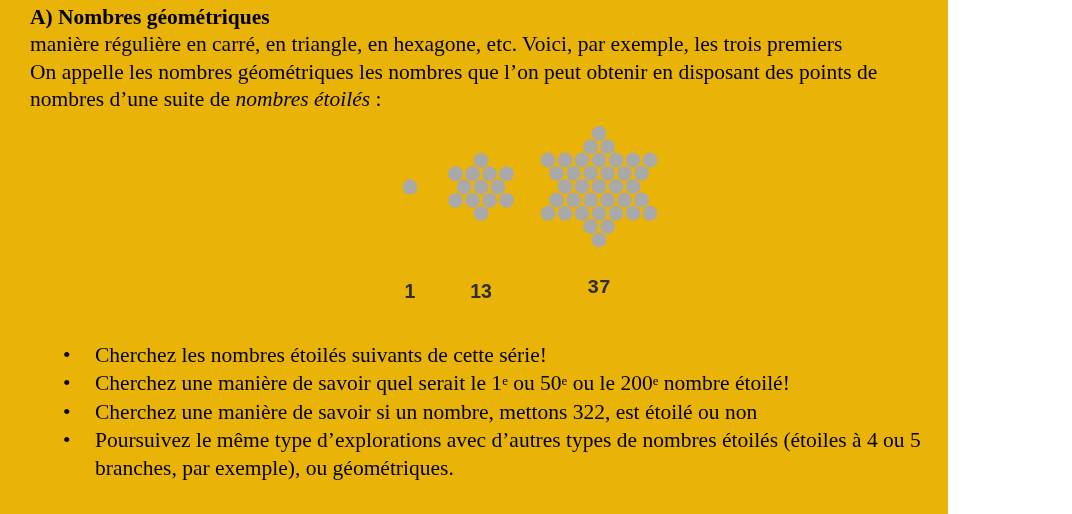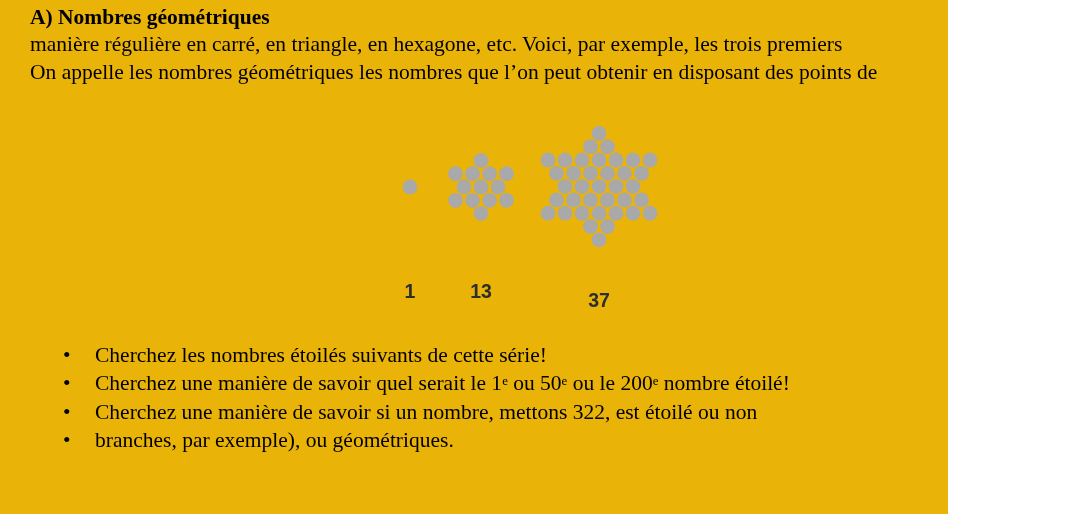--- a/index.html
+++ b/index.html
@@ -56,20 +56,21 @@
 </style>
 </head>
 <body>
 
 <div class="page">
   <div class="textblock">
     <div class="doc-title">A) Nombres géométriques</div>
     <div id="para">
         <div class="para-line"><span>manière régulière en carré, en triangle, en hexagone, etc. Voici, par exemple, les trois premiers</span></div>
         <div class="para-line"><span>On appelle les nombres géométriques les nombres que l’on peut obtenir en disposant des points de</span></div>
+        <div class="para-line"><span>nombres d’une suite de </span><i>nombres étoilés</i><span> :</span></div>
       </div>
   </div>
 
   <div class="figure" id="figure">
       <svg width="17" height="17" class="star-svg" style="left: 410px; top: 186.5px;">
         <circle cx="8.50" cy="8.40" r="7.4" fill="#a9a9a9"></circle>
       </svg>
       <div class="star-label" style="left: 410px; top: 281px; color: rgb(46, 46, 46);">1</div>
       <svg width="68" height="70" class="star-svg" style="left: 481px; top: 186.5px;">
         <circle cx="34.00" cy="8.40" r="7.4" fill="#a9a9a9"></circle>
@@ -119,34 +120,35 @@
         <circle cx="25.50" cy="88.20" r="7.4" fill="#a9a9a9"></circle>
         <circle cx="42.50" cy="88.20" r="7.4" fill="#a9a9a9"></circle>
         <circle cx="59.50" cy="88.20" r="7.4" fill="#a9a9a9"></circle>
         <circle cx="76.50" cy="88.20" r="7.4" fill="#a9a9a9"></circle>
         <circle cx="93.50" cy="88.20" r="7.4" fill="#a9a9a9"></circle>
         <circle cx="110.50" cy="88.20" r="7.4" fill="#a9a9a9"></circle>
         <circle cx="51.00" cy="101.50" r="7.4" fill="#a9a9a9"></circle>
         <circle cx="68.00" cy="101.50" r="7.4" fill="#a9a9a9"></circle>
         <circle cx="59.50" cy="114.80" r="7.4" fill="#a9a9a9"></circle>
       </svg>
-      <div class="star-label" style="left: 599px; top: 290px; color: rgb(46, 46, 46);">37</div>
+      <div class="star-label" style="left: 599px; top: 278px; color: rgb(46, 46, 46); font-family: Liberation Mono, monospace;">37</div>
     </div>
 
   <ul class="bullets" id="bullets">
       <li>
         <span class="marker">•</span>
         <div><span>Cherchez les nombres étoilés suivants de cette série!</span></div>
       </li>
       <li>
         <span class="marker">•</span>
         <div><span>Cherchez une manière de savoir quel serait le 1</span><sup>e</sup><span> ou 50</span><sup>e</sup><span> ou le 200</span><sup>e</sup><span> nombre étoilé!</span></div>
       </li>
       <li>
         <span class="marker">•</span>
         <div><span>Cherchez une manière de savoir si un nombre, mettons 322, est étoilé ou non</span></div>
       </li>
       <li>
         <span class="marker">•</span>
+        <div><span>Poursuivez le même type d’explorations avec d’autres types de nombres étoilés (étoiles à 4 ou 5</span></div>
         <div><span>branches, par exemple), ou géométriques.</span></div>
       </li>
     </ul>
 </div>
 
 </body></html>

